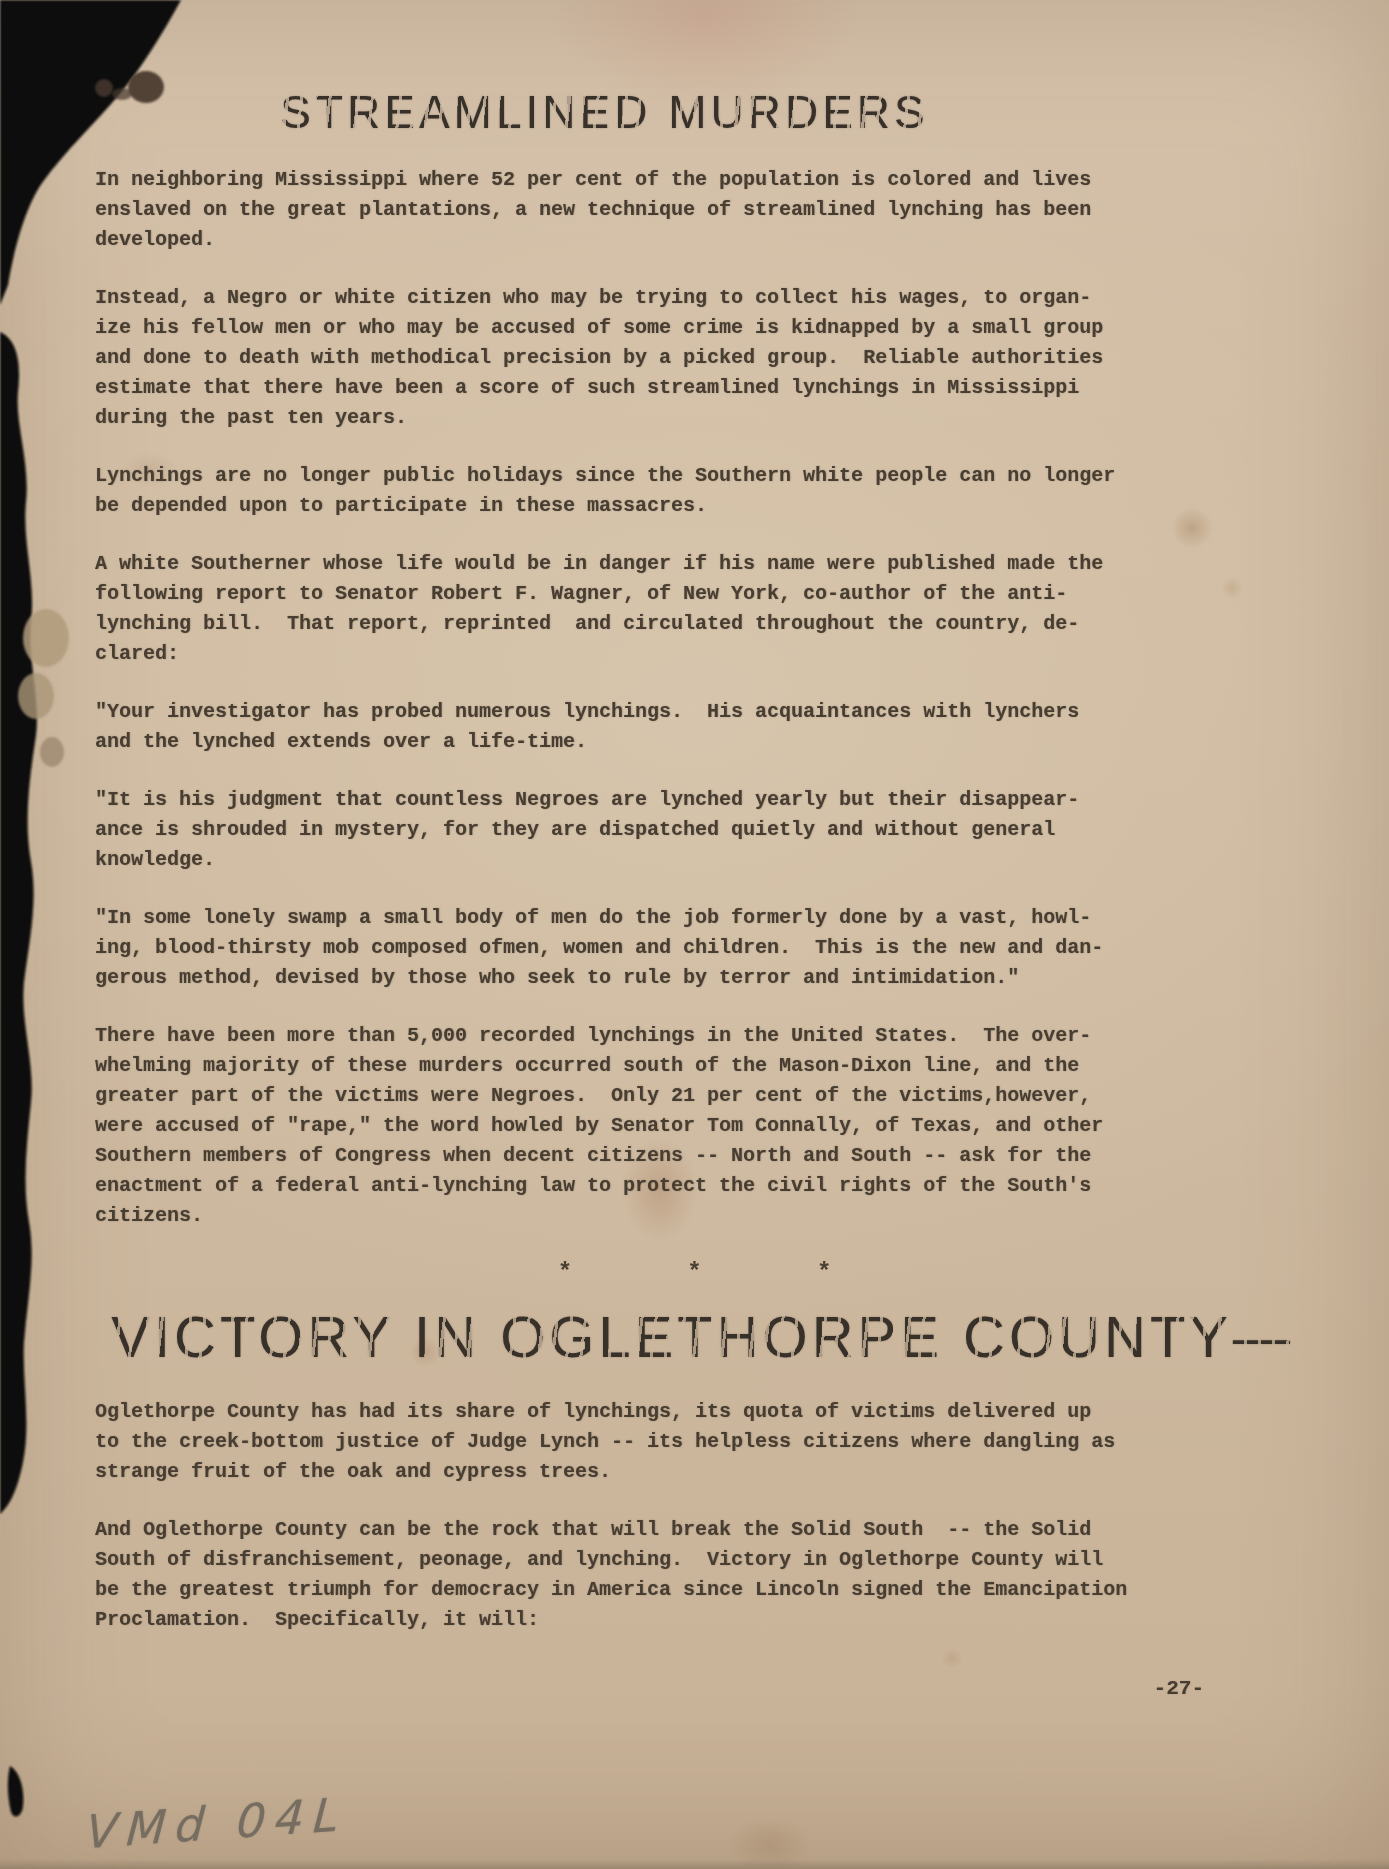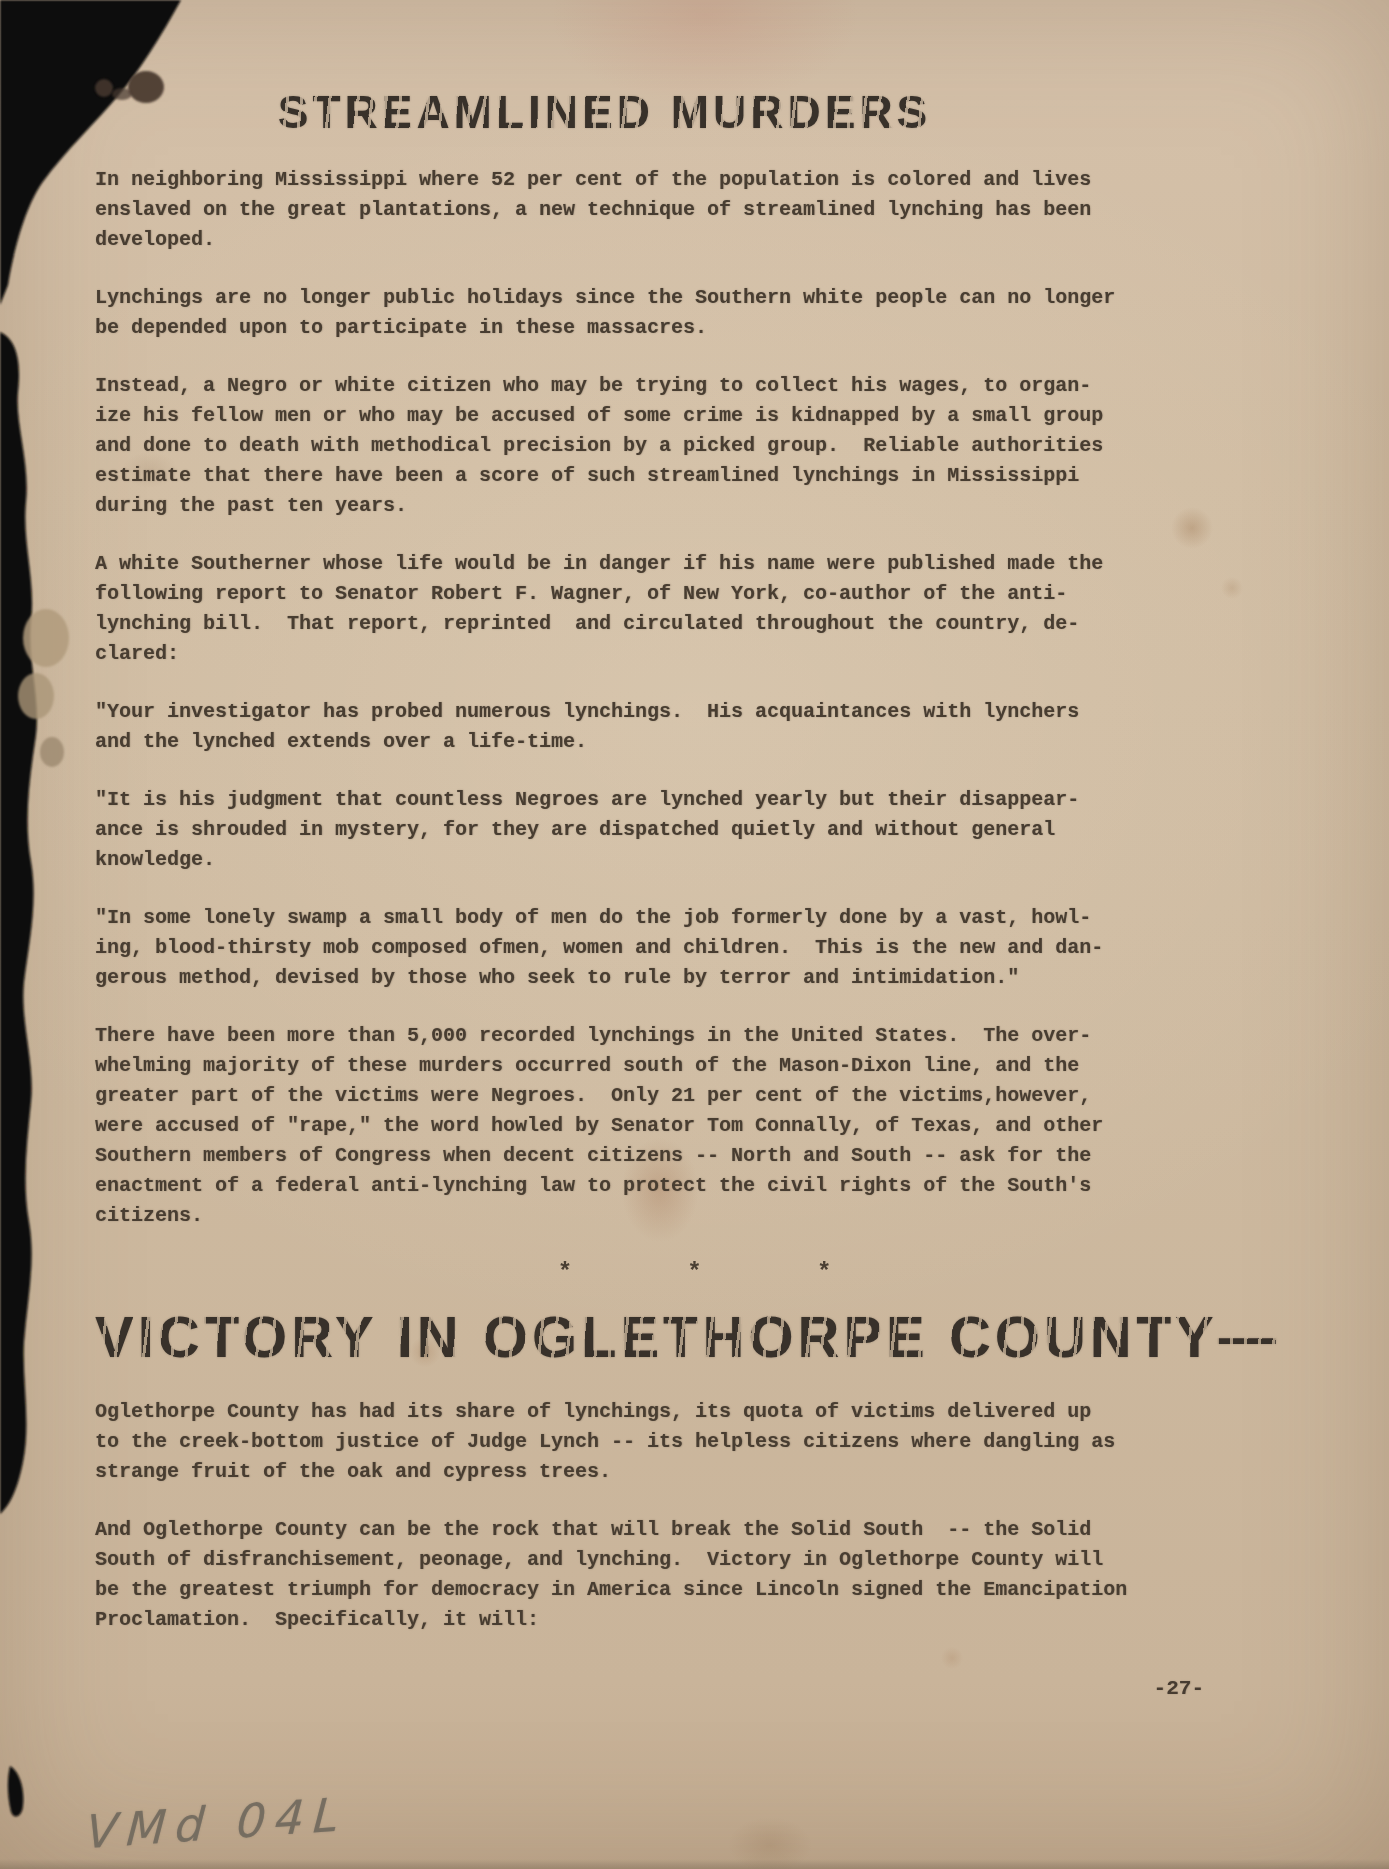--- a/index.html
+++ b/index.html
@@ -25,36 +25,36 @@
     pointer-events:none;
   }
   .torn{ position:absolute; left:0; top:0; z-index:2; }
   .content{ position:absolute; left:95px; top:0; width:1199px; z-index:3; }
   .title{
     margin:0; padding-top:84px; text-align:center;
     transform:translateX(-90px);
     font-size:46px; line-height:56px; letter-spacing:4px;
   }
   .stencil{
-    font-family:"Liberation Sans","DejaVu Sans",sans-serif; font-weight:700;
+    font-family:"Liberation Sans","DejaVu Sans",sans-serif; font-weight:400;
     color:#38312a; text-shadow:0 0 2px rgba(56,49,42,0.35);
     -webkit-mask-image:repeating-linear-gradient(97deg,#000 0 11px, rgba(0,0,0,0.22) 11px 14px);
     mask-image:repeating-linear-gradient(97deg,#000 0 11px, rgba(0,0,0,0.22) 11px 14px);
   }
   .body-text{
     margin:0 0 28px 0; white-space:pre;
     font-size:20px; line-height:30px; font-weight:700;
     color:#483d31; text-shadow:0.4px 0.4px 1.4px rgba(74,62,48,0.45);
   }
   .body-text:first-of-type{ margin-top:25px; }
   .separator{
     margin:18px 0 0 0; text-align:center; white-space:pre;
     font-size:24px; line-height:28px; font-weight:700; color:#4a3f33;
   }
-  .headline{ margin:18px 0 0 0; text-align:left; font-size:58px; line-height:64px; letter-spacing:4px; }
+  .headline{ margin:18px 0 0 0; text-align:right; font-size:58px; line-height:64px; letter-spacing:4px; }
   .headline-2{ margin-top:18px; }
   .after-headline{ margin-top:28px; }
   .page-number{
     margin-top:42px; text-align:right; transform:translateX(-90px);
     font-size:21px; font-weight:700; color:#473c31; text-shadow:0.4px 0.4px 1.2px rgba(74,62,48,0.4);
   }
   .handwritten{
     position:absolute; left:86px; top:1796px; z-index:4;
     font-family:"DejaVu Sans",sans-serif; font-style:italic; font-weight:400;
     font-size:46px; letter-spacing:9px; color:rgba(112,104,93,0.85);
@@ -91,27 +91,27 @@
     <ellipse cx="122" cy="94" rx="10" ry="6" fill="#4a3b32" opacity="0.7" filter="url(#soft)"></ellipse>
     <ellipse cx="146" cy="87" rx="18" ry="16" fill="#44352c" opacity="0.9" filter="url(#soft)"></ellipse>
   </svg>
 
   <div class="content">
     <h1 class="title stencil">STREAMLINED MURDERS</h1>
 
     <p class="body-text">In neighboring Mississippi where 52 per cent of the population is colored and lives
 enslaved on the great plantations, a new technique of streamlined lynching has been
 developed.</p>
-    <p class="body-text">Lynchings are no longer public holidays since the Southern white people can no longer
-be depended upon to participate in these massacres.</p>
     <p class="body-text">Instead, a Negro or white citizen who may be trying to collect his wages, to organ-
 ize his fellow men or who may be accused of some crime is kidnapped by a small group
 and done to death with methodical precision by a picked group.  Reliable authorities
 estimate that there have been a score of such streamlined lynchings in Mississippi
 during the past ten years.</p>
+    <p class="body-text">Lynchings are no longer public holidays since the Southern white people can no longer
+be depended upon to participate in these massacres.</p>
     <p class="body-text">A white Southerner whose life would be in danger if his name were published made the
 following report to Senator Robert F. Wagner, of New York, co-author of the anti-
 lynching bill.  That report, reprinted  and circulated throughout the country, de-
 clared:</p>
     <p class="body-text">"Your investigator has probed numerous lynchings.  His acquaintances with lynchers
 and the lynched extends over a life-time.</p>
     <p class="body-text">"It is his judgment that countless Negroes are lynched yearly but their disappear-
 ance is shrouded in mystery, for they are dispatched quietly and without general
 knowledge.</p>
     <p class="body-text">"In some lonely swamp a small body of men do the job formerly done by a vast, howl-

